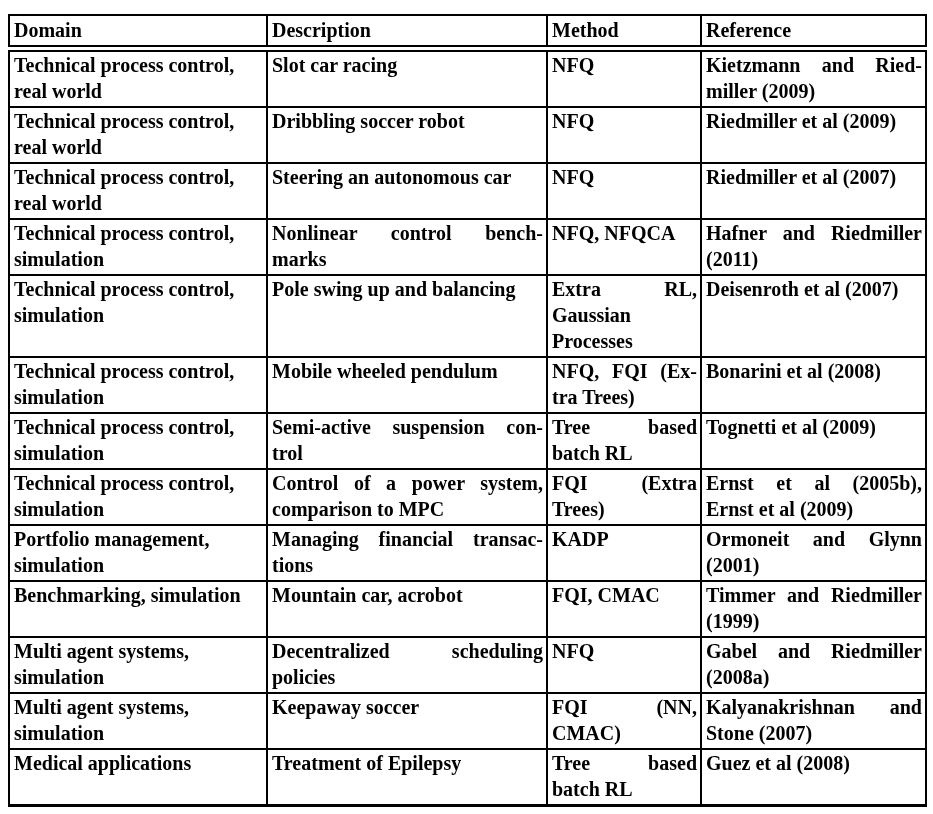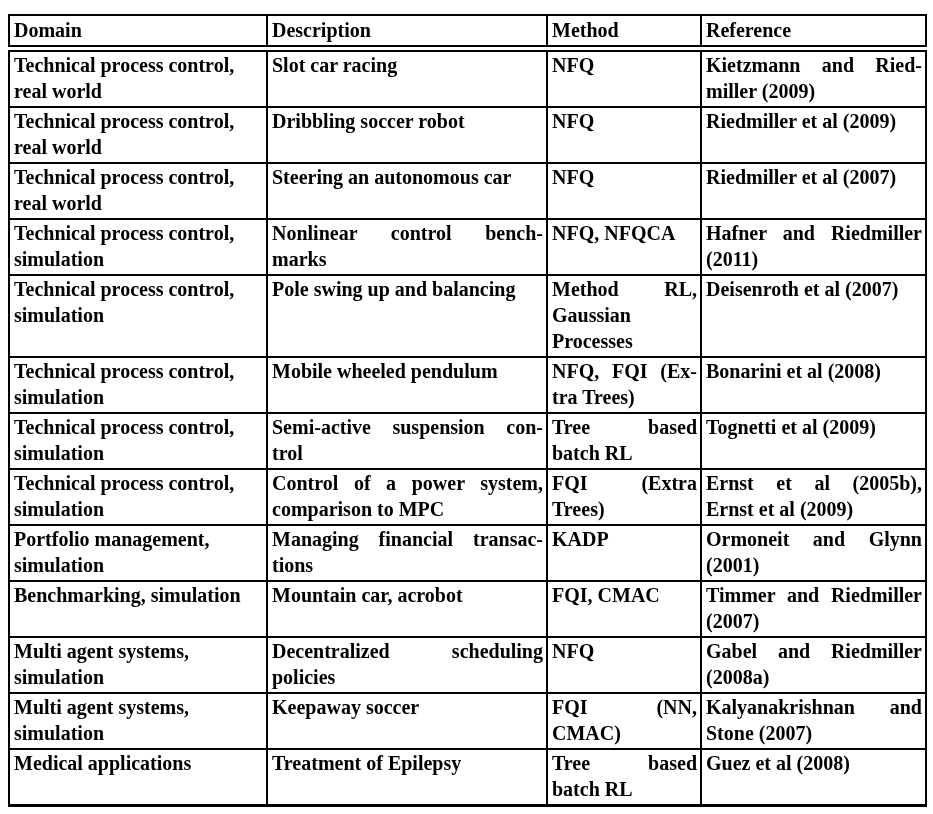--- a/index.html
+++ b/index.html
@@ -122,21 +122,21 @@
           <div class="ln last">(2011)</div>
         </td>
     </tr>
     <tr>
       <td class="c-domain">Technical process control,
 simulation</td>
       <td class="jcell">
           <div class="ln last">Pole swing up and balancing</div>
         </td>
       <td class="jcell">
-          <div class="ln">Method RL,</div>
+          <div class="ln">Extra RL,</div>
           <div class="ln">Gaussian</div>
           <div class="ln last">Processes</div>
         </td>
       <td class="jcell">
           <div class="ln last">Deisenroth et al (2007)</div>
         </td>
     </tr>
     <tr>
       <td class="c-domain">Technical process control,
 simulation</td>
@@ -200,21 +200,21 @@
     <tr>
       <td class="c-domain">Benchmarking, simulation</td>
       <td class="jcell">
           <div class="ln last">Mountain car, acrobot</div>
         </td>
       <td class="jcell">
           <div class="ln last">FQI, CMAC</div>
         </td>
       <td class="jcell">
           <div class="ln">Timmer and Riedmiller</div>
-          <div class="ln last">(2007)</div>
+          <div class="ln last">(1999)</div>
         </td>
     </tr>
     <tr>
       <td class="c-domain">Multi agent systems,
 simulation</td>
       <td class="jcell">
           <div class="ln">Decentralized scheduling</div>
           <div class="ln last">policies</div>
         </td>
       <td class="jcell">

